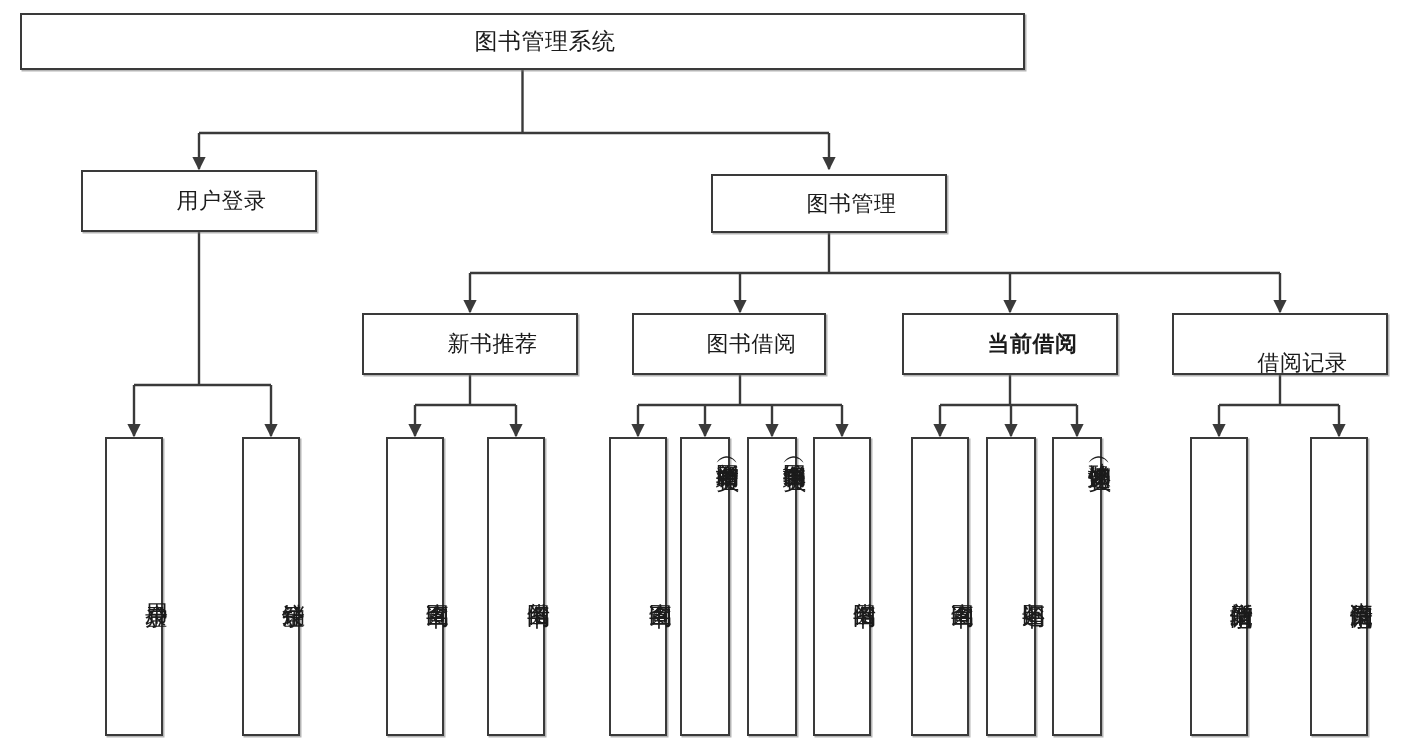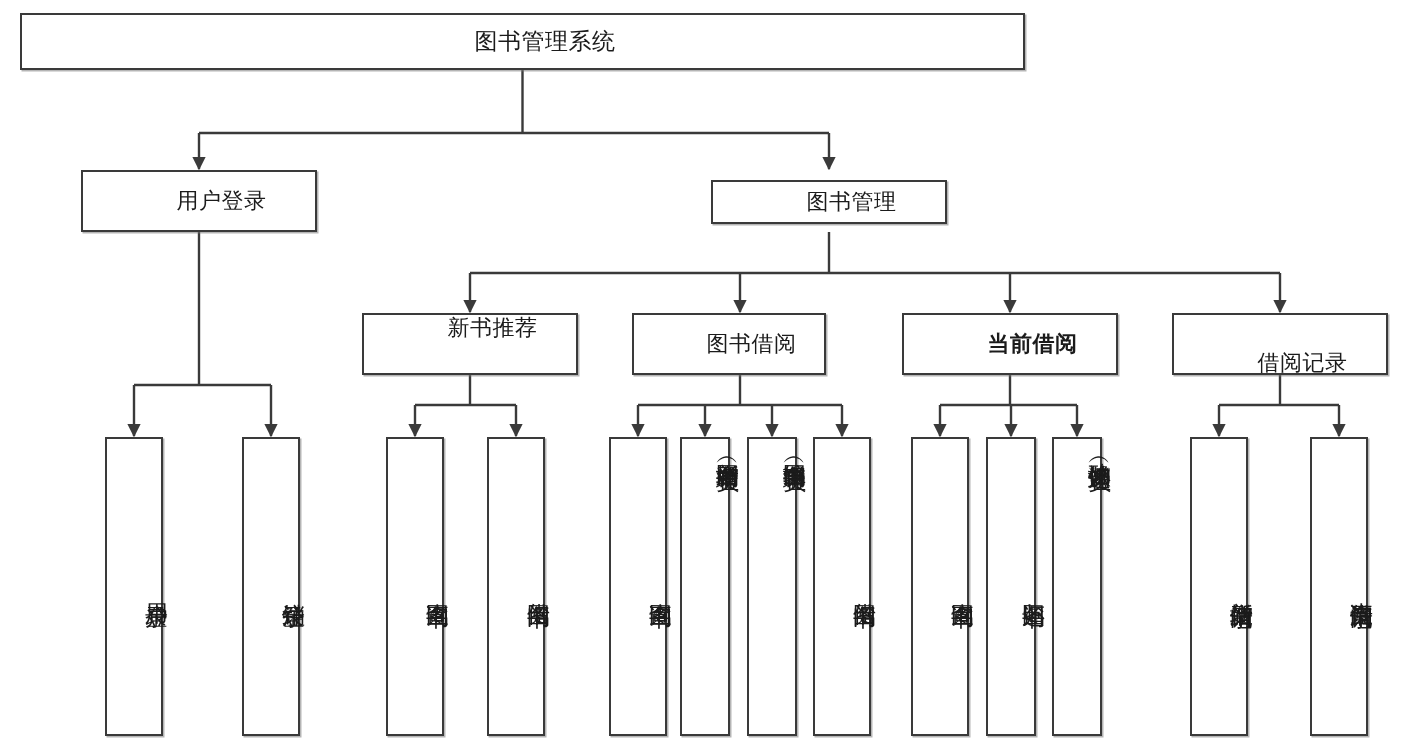--- a/index.html
+++ b/index.html
@@ -128,27 +128,27 @@
       <div class="node root" style="left: 20px; top: 13px; width: 1005px; height: 57px;">
         <div style="display: flex; align-items: center; justify-content: center; width: 100%; height: 100%;">
           <span class="lbl">图书管理系统</span>
         </div>
       </div>
       <div class="node branch" style="left: 81px; top: 170px; width: 236px; height: 62px;">
         <div style="display: flex; align-items: center; justify-content: center; width: 100%; height: 100%;">
           <span class="lbl">用户登录</span>
         </div>
       </div>
-      <div class="node branch" style="left: 711px; top: 180px; width: 236px; height: 44px;">
+      <div class="node branch" style="left: 711px; top: 174px; width: 236px; height: 59px;">
         <div style="display: flex; align-items: center; justify-content: center; width: 100%; height: 100%;">
           <span class="lbl">图书管理</span>
         </div>
       </div>
       <div class="node branch" style="left: 362px; top: 313px; width: 216px; height: 62px;">
-        <div style="display: flex; align-items: flex-start; justify-content: center; width: 100%; height: 100%;">
+        <div style="display: flex; align-items: center; justify-content: center; width: 100%; height: 100%;">
           <span class="lbl">新书推荐</span>
         </div>
       </div>
       <div class="node branch" style="left: 632px; top: 313px; width: 194px; height: 62px;">
         <div style="display: flex; align-items: center; justify-content: center; width: 100%; height: 100%;">
           <span class="lbl">图书借阅</span>
         </div>
       </div>
       <div class="node branch" style="left: 902px; top: 313px; width: 216px; height: 62px; font-weight: bold;">
         <div style="display: flex; align-items: center; justify-content: center; width: 100%; height: 100%;">

